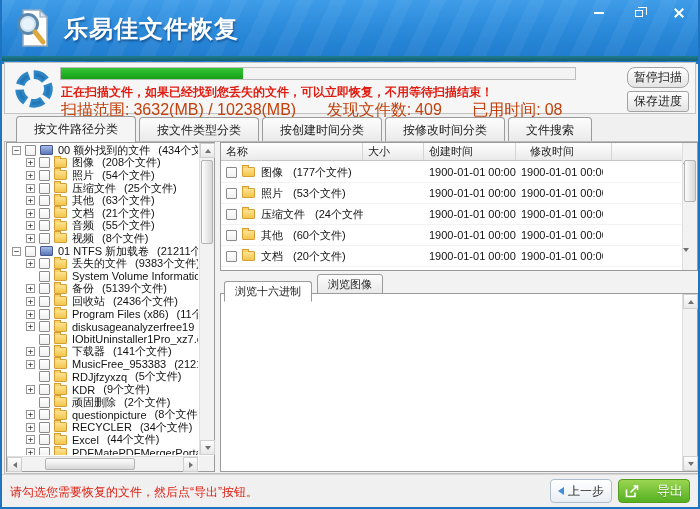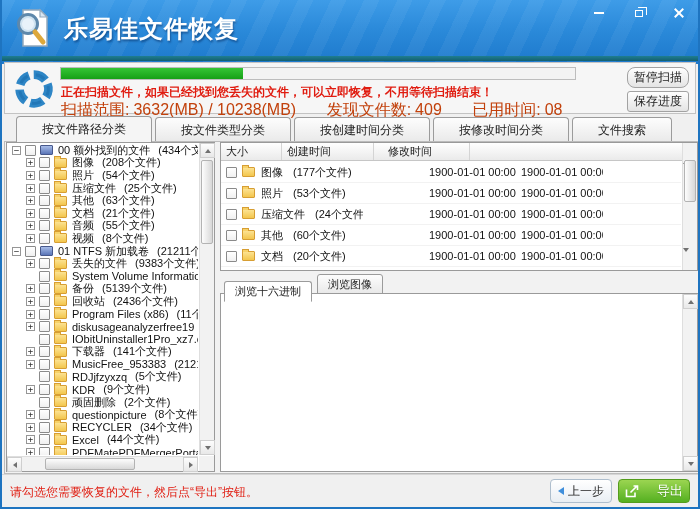--- a/index.html
+++ b/index.html
@@ -33,21 +33,21 @@
   .progress-fill { height:100%; background:linear-gradient(#35c535, #16a016); }
   .scan-msg { position:absolute; left:56px; top:21px; color:#e01c10; font-size:12px; font-weight:bold; white-space:nowrap; }
   .scan-stats { position:absolute; left:56px; top:37px; font-size:16px; color:#c2410c; white-space:nowrap; }
   .scan-stats b { font-weight:normal; margin-right:4px; }
   .scan-stats .seg { margin-right:26px; }
   .btn { display:inline-block; text-align:center; font-size:12px; color:#222; cursor:pointer;
     background:linear-gradient(#fefefe, #e4e4e4); border:1px solid #a2a2a2; border-radius:3px; }
   .scan-btn { position:absolute; right:6px; width:62px; height:21px; line-height:19px; }
   
   .tabbar { position:absolute; left:14px; top:116px; height:26px; display:flex; gap:3px; }
-  .tab { height:25px; line-height:24px; padding:0 25px; font-size:12px; color:#222; cursor:pointer;
+  .tab { height:25px; line-height:24px; padding:0 17px; font-size:12px; color:#222; cursor:pointer;
     border:1px solid #9b9b9b; border-bottom:none; border-radius:4px 4px 0 0;
     background:linear-gradient(#fdfdfd, #e9e9e9); margin-top:1px; }
   .tab.active { background:#f5f5f5; height:26px; margin-top:0; position:relative; z-index:2; }
   .tab-frame { position:absolute; left:2px; top:141px; width:696px; height:333px;
     border:1px solid #bcbcbc; background:#f2f2f2; }
   
   .tree-panel { position:absolute; left:4px; top:142px; width:209px; height:330px;
     background:#fff; border:1px solid #9a9a9a; }
   .tree-rows { position:absolute; left:0; top:1px; right:16px; bottom:16px; overflow:hidden;
     background-image:repeating-linear-gradient(to bottom,#bdbdbd 0,#bdbdbd 1px,transparent 1px,transparent 3px);
@@ -405,20 +405,21 @@
       <div class="hthumb" style="left:38px;width:90px;"></div>
       <div class="sbtn right">
           <span class="tri-right"></span>
         </div>
     </div>
     <div class="corner"></div>
   </div>
 
   <div class="file-table">
     <div class="ft-head">
+      <div class="hc c-name">名称</div>
       <div class="hc c-size">大小</div>
       <div class="hc c-created">创建时间</div>
       <div class="hc c-modified">修改时间</div>
       <div class="hc c-extra"></div>
     </div>
     <div class="ft-body">
 
         <div class="ft-row">
           <div class="fc c-name">
             <span class="cb"></span>

